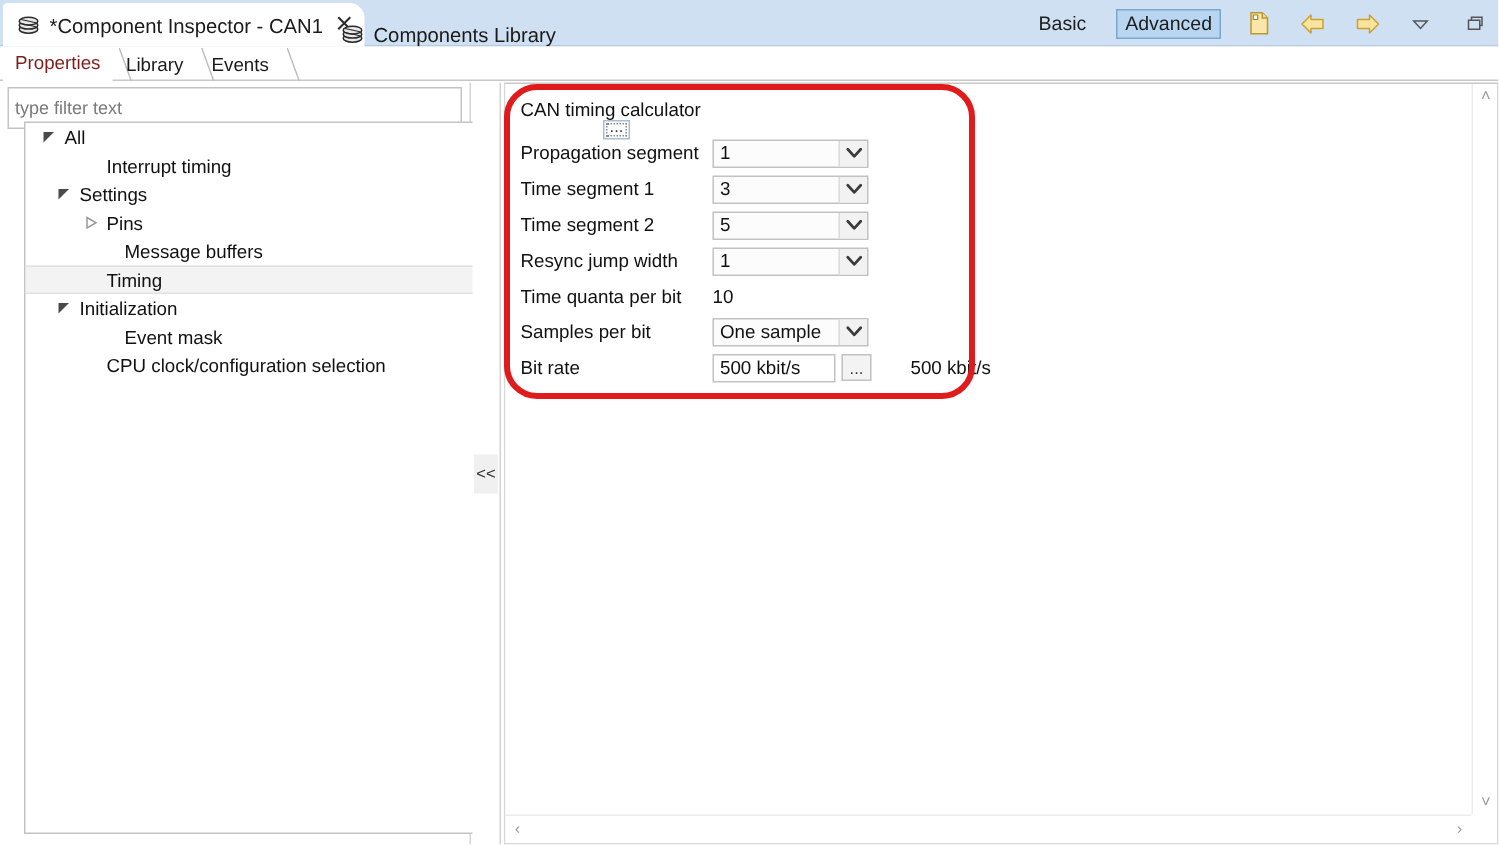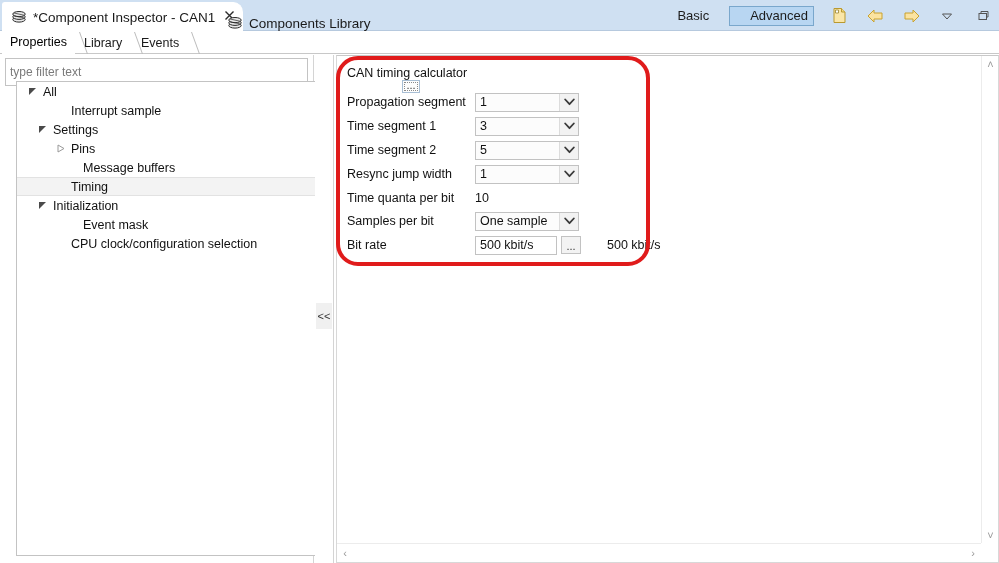--- a/index.html
+++ b/index.html
@@ -51,21 +51,21 @@
     height: 25px; display: flex; align-items: center; gap: 12px;
   }
   .modebtn {
     font-size: 13px; color: #1c1c1c;
     padding: 2px 6px 3px 6px; margin: 0 1px;
     white-space: nowrap;
   }
   .modebtn.sel {
     background: #b8d6f2;
     border: 1px solid #7aa7cc;
-    padding: 1px 5px 2px 20px;
+    padding: 1px 5px 2px 5px;
   }
   .tbicon {
     width: 24px; height: 23px;
     display: inline-flex; align-items: center; justify-content: center;
   }
 
   
   .proptabs {
     position: absolute; left: 0; top: 31px;
     width: 999px; height: 23px;
@@ -73,21 +73,21 @@
     border-bottom: 1px solid #c8c8c8;
   }
   .ptab {
     position: absolute; top: 1px; height: 22px;
     display: flex; align-items: center;
     font-size: 12.5px; color: #1a1a1a;
     padding: 0 8px;
     white-space: nowrap;
   }
   .ptab.active {
-    color: #000000;
+    color: #7f1d1d;
     border-bottom: 2px solid #ffffff;
   }
   .ptab .slant {
     position: absolute; right: -9px; top: 0; width: 10px; height: 22px;
     border-right: 1px solid #bcbcbc;
     transform: skewX(20deg);
   }
   #ptab0 { left: 2px; }
   #ptab1 { left: 76px; }
   #ptab2 { left: 133px; }
@@ -352,21 +352,21 @@
           <span class="twist">
             <svg width="9" height="9" viewBox="0 0 9 9">
               <path d="M1 1 L8 1 L1 8 Z" fill="#4a4a4a"></path>
             </svg>
           </span>
           <span style="padding-left: 4px;">All</span>
         </div>
         <div class="trow">
           <span style="display: inline-block; flex: 0 0 auto; width: 36px;"></span>
           <span class="twist"></span>
-          <span style="padding-left: 4px;">Interrupt sample</span>
+          <span style="padding-left: 4px;">Interrupt timing</span>
         </div>
         <div class="trow">
           <span style="display: inline-block; flex: 0 0 auto; width: 18px;"></span>
           <span class="twist">
             <svg width="9" height="9" viewBox="0 0 9 9">
               <path d="M1 1 L8 1 L1 8 Z" fill="#4a4a4a"></path>
             </svg>
           </span>
           <span style="padding-left: 4px;">Settings</span>
         </div>

